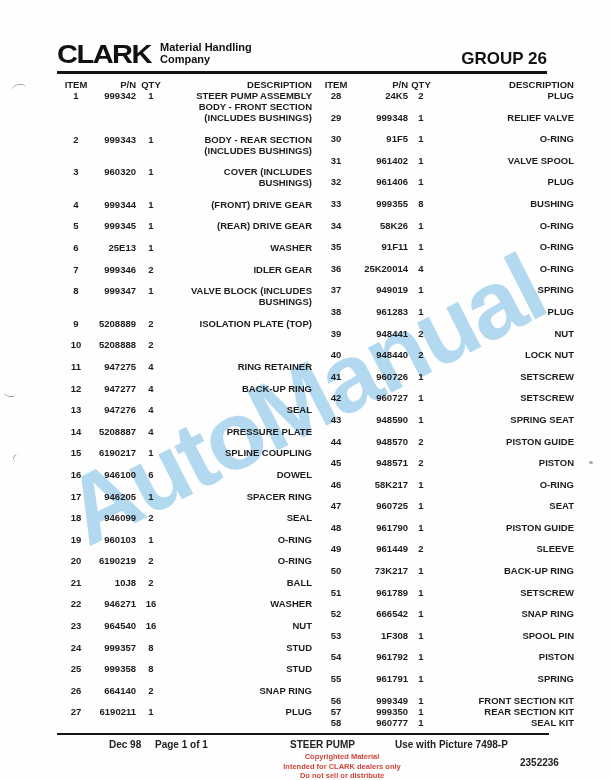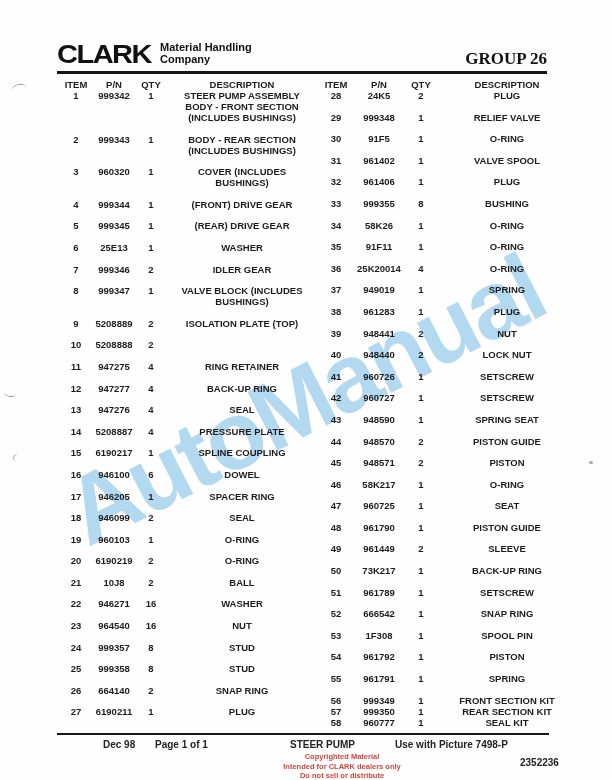--- a/index.html
+++ b/index.html
@@ -13,42 +13,42 @@
     position:absolute;left:57px;top:39px;
     font-size:29px;font-weight:bold;letter-spacing:-1.5px;
     transform:scaleY(0.92);transform-origin:left top;color:#111;
   }
   .logo-sub{
     position:absolute;left:160px;top:41px;
     font-size:11px;font-weight:bold;line-height:12px;color:#111;
   }
   .group-label{
     position:absolute;right:65px;top:49px;
-    font-size:17px;font-weight:bold;color:#111;letter-spacing:0;font-family:Liberation Serif, serif;
+    font-size:17px;font-weight:bold;color:#111;letter-spacing:0;
   }
   .header-rule{position:absolute;left:57px;top:71px;width:490px;height:3px;background:#161616;}
   
   .half{position:absolute;top:79px;font-size:9.5px;font-weight:bold;line-height:11px;}
   .half.left{left:60px;width:252px;}
   .half.right{left:322px;width:252px;}
   .thead,.prow{display:grid;}
   .half.left .thead,.half.left .prow{grid-template-columns:32px 44px 30px 1fr;}
   .half.right .thead,.half.right .prow{grid-template-columns:28px 58px 26px 1fr;}
   .thead{margin-bottom:0;}
   .prow{margin-bottom:10.6px;}
   .prow.compact{margin-bottom:0;}
   .cell.item{text-align:center;}
-  .cell.pn{text-align:center;}
+  .cell.pn{text-align:right;}
   .cell.qty{text-align:center;}
-  .cell.desc{text-align:center;padding-left:6px;white-space:pre-line;}
+  .cell.desc{text-align:right;padding-left:6px;white-space:pre-line;}
   .thead .desc{padding-left:6px;}
   
   .footer-rule{position:absolute;left:57px;top:733px;width:492px;height:2px;background:#161616;}
   .footer-item{position:absolute;top:739px;font-size:10px;font-weight:bold;color:#222;}
-  .f-date{left:75px;padding-left:28px;} .f-page{left:155px;} .f-title{left:290px;}
+  .f-date{left:81px;padding-left:28px;} .f-page{left:155px;} .f-title{left:290px;}
   .f-use{left:395px;} .f-doc{left:520px;margin-top:18px;}
   .copyright{
     position:absolute;left:237px;top:744px;width:210px;text-align:center;
     font-size:7.5px;line-height:9.5px;font-weight:bold;white-space:pre-line;margin-top:8px;
   }
   
   .watermark{
     position:absolute;left:14px;top:345px;width:580px;
     text-align:center;font-size:96px;font-weight:bold;letter-spacing:-3px;
     transform:rotate(-27deg);transform-origin:center;

